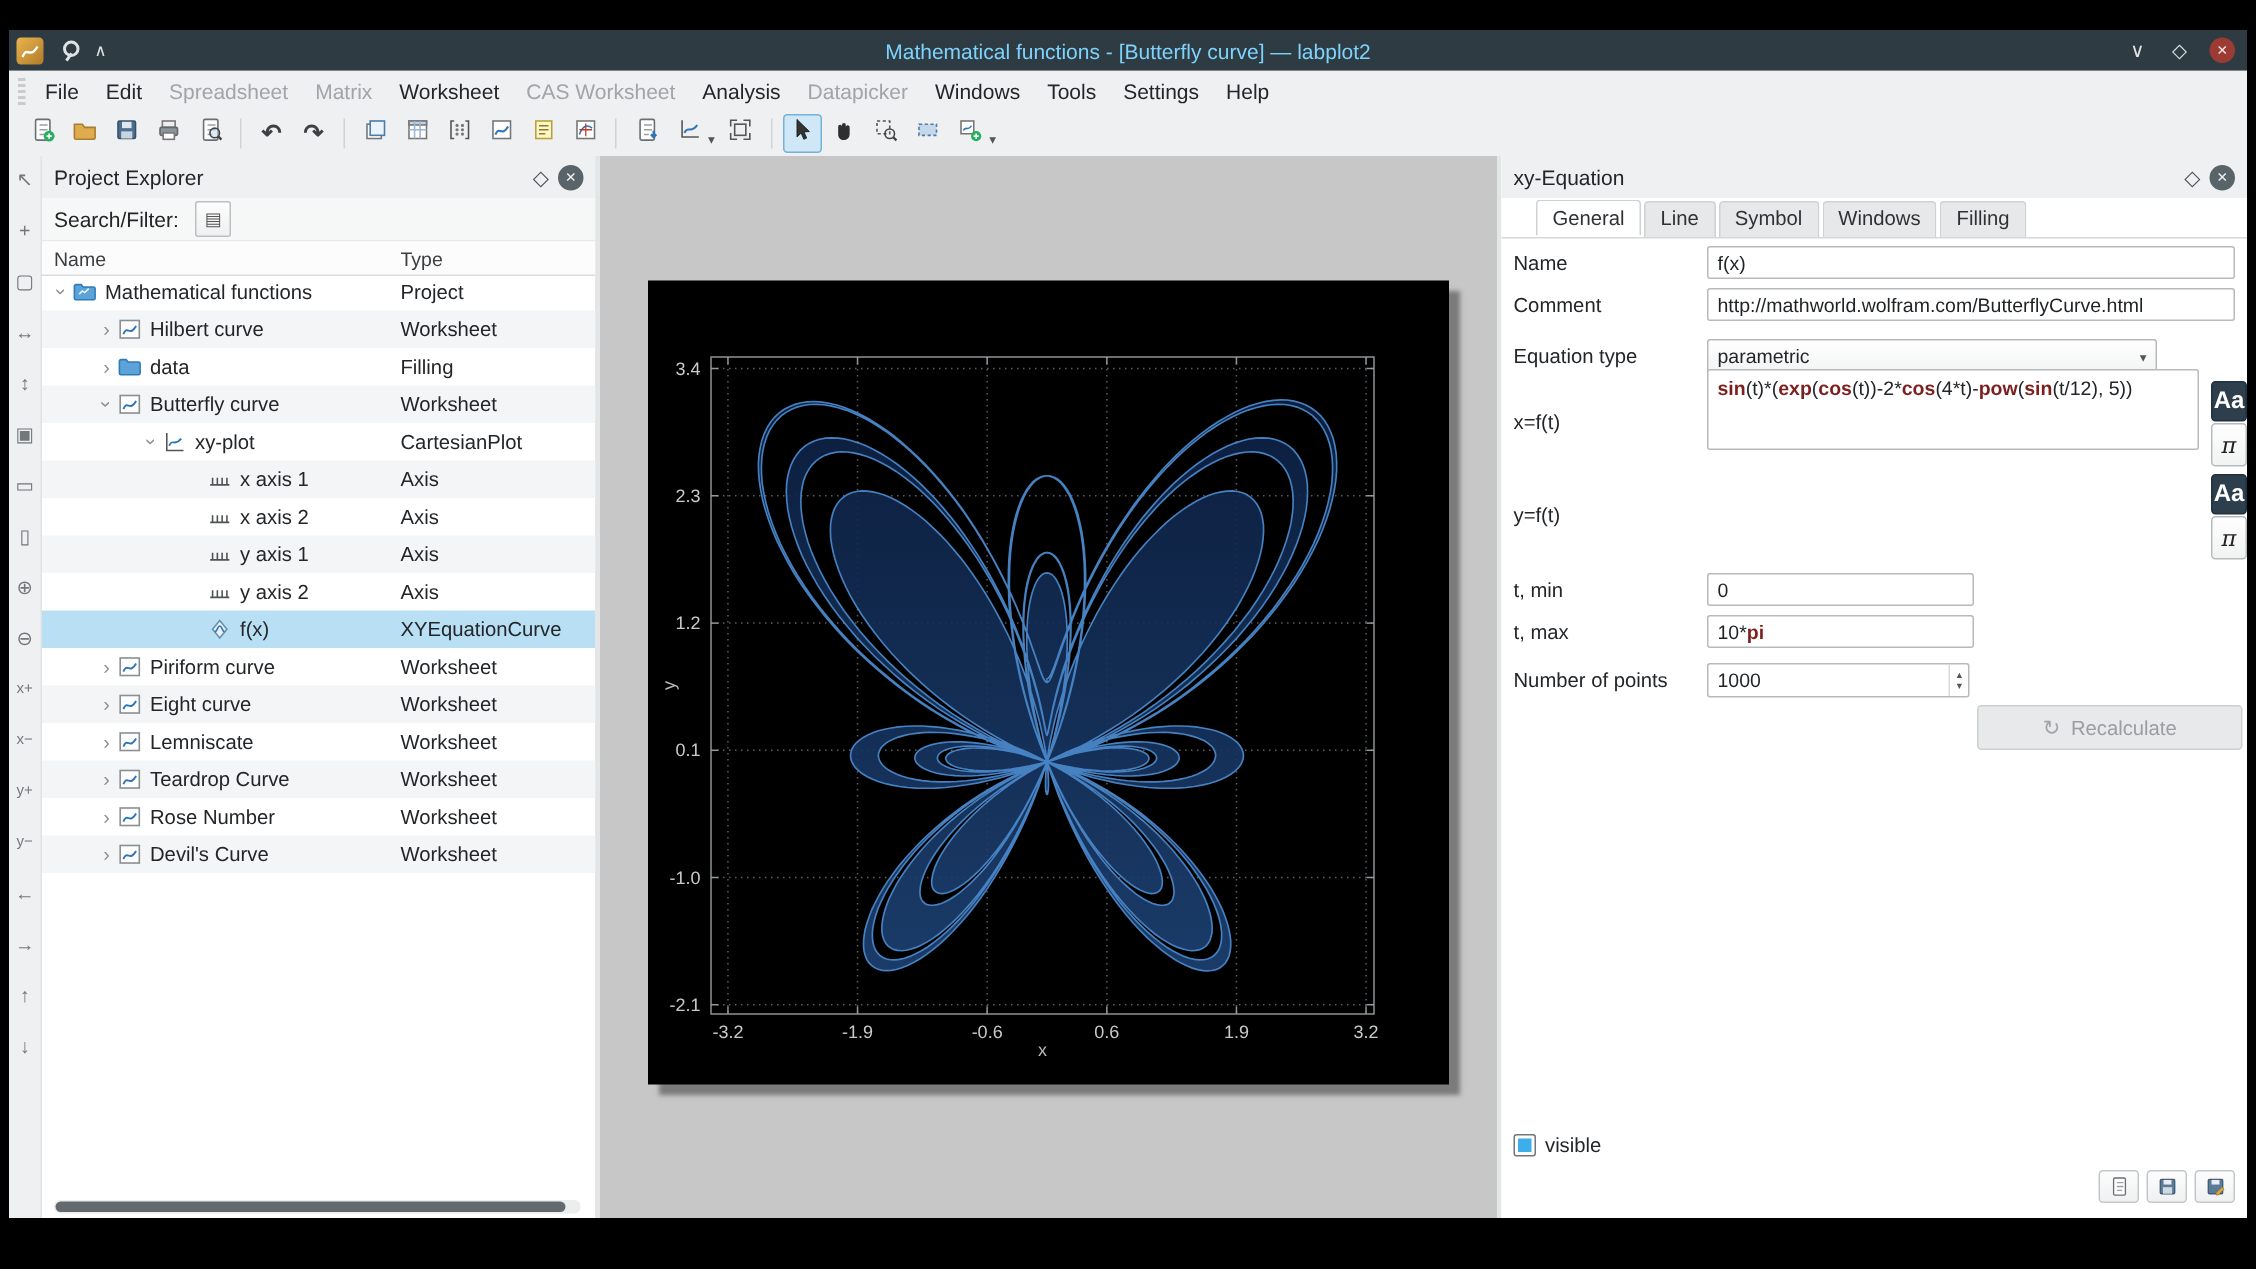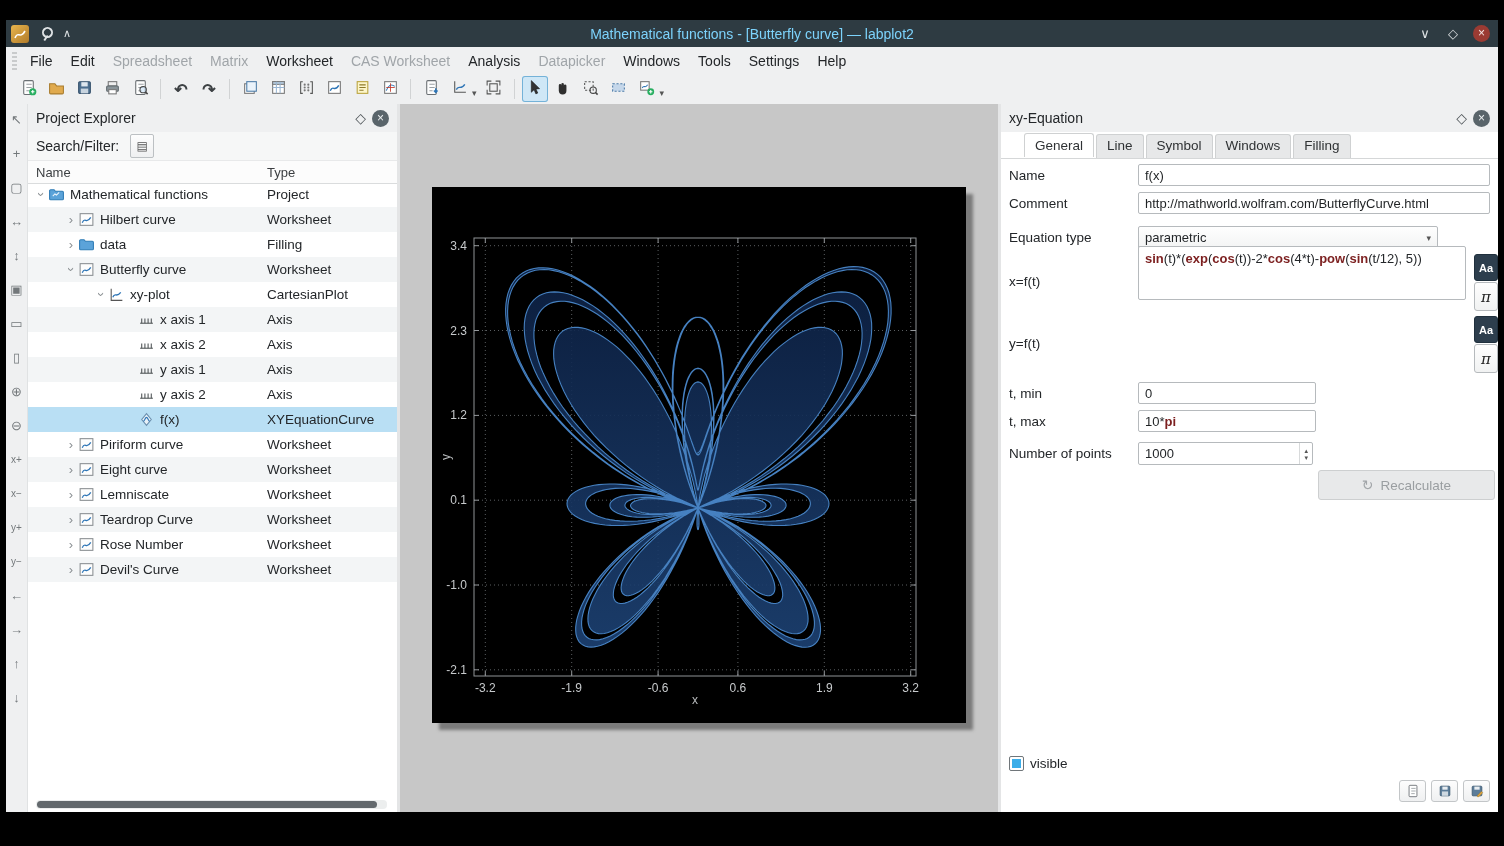--- a/index.html
+++ b/index.html
@@ -71,21 +71,21 @@
   .tab{padding:3px 10px 4px;font-size:13.5px;background:#e7e8e9;border:1px solid #cfd1d2;border-bottom:none;border-radius:3px 3px 0 0;color:#2f3234}
   .tab.active{background:#fff;position:relative;top:-1px;padding-top:4px}
   .tabline{position:absolute;left:0;right:0;top:54px;border-top:1px solid #d5d7d8}
   .flabel{position:absolute;left:8px;font-size:13.5px;color:#232629;white-space:nowrap}
   .finput{position:absolute;left:137px;height:22px;border:1px solid #b6babd;border-radius:2px;background:#fff;font-size:13px;padding:0 6px;color:#1f2224;box-sizing:border-box;display:flex;align-items:center;font-family:"Liberation Sans",sans-serif;outline:none}
   input.finput{display:inline-block;line-height:20px}
   .combo{position:absolute;left:137px;height:23px;border:1px solid #b6babd;border-radius:2px;background:linear-gradient(#fefefe,#f3f4f4);font-size:13px;padding:0 6px;display:flex;align-items:center;box-sizing:border-box}
   .combo .caret{margin-left:auto;font-size:9px;color:#555}
   .eq-editor{position:absolute;left:137px;width:328px;height:54px;border:1px solid #b6babd;border-radius:2px;background:#fff;font-size:13px;padding:4px 6px;box-sizing:border-box;line-height:16px;word-break:break-all}
   .fn{color:#7c1f1f;font-weight:bold}
-  .aa-btn{position:absolute;left:473px;width:22px;height:25px;background:#2d3e4d;border:1px solid #20303d;border-radius:3px;color:#fff;font-size:11px;font-weight:bold;display:flex;align-items:center;justify-content:center}
+  .aa-btn{position:absolute;left:473px;width:22px;height:25px;background:#2d3e4d;border:1px solid #20303d;border-radius:3px;color:#fff;font-size:16px;font-weight:bold;display:flex;align-items:center;justify-content:center}
   .pi-btn{position:absolute;left:473px;width:22px;height:27px;background:linear-gradient(#fefefe,#f1f2f2);border:1px solid #b6babd;border-radius:3px;font-family:"DejaVu Serif",serif;font-style:italic;font-size:15px;display:flex;align-items:center;justify-content:center;color:#222}
   .spin{position:absolute;left:137px;width:175px;height:23px;border:1px solid #b6babd;border-radius:2px;background:#fff;font-size:13px;display:flex;align-items:center;box-sizing:border-box;padding-left:6px}
   .spin .arrows{margin-left:auto;height:100%;display:flex;flex-direction:column;align-items:center;justify-content:center;font-size:7px;color:#555;line-height:7px;padding:0 4px;border-left:1px solid #d8dadb}
   .recalc{position:absolute;left:317px;width:175px;height:28px;background:#e8e9ea;border:1px solid #cdcfd0;border-radius:3px;color:#9a9ea1;font-size:13.5px;display:flex;align-items:center;justify-content:center;gap:7px}
   .recalc .ric{font-size:14px;color:#a2a6a9}
   .vis{position:absolute;left:8px;display:flex;align-items:center;gap:6px;font-size:13.5px}
   .cb{width:13px;height:13px;border:1px solid #70767a;border-radius:2px;background:#fff;position:relative;flex:none}
   .cb.checked::after{content:"";position:absolute;left:2px;top:2px;right:2px;bottom:2px;background:#3daee9}
   .mini-row{position:absolute;top:676px;right:8px;display:flex;gap:5px}
   .mini-btn{width:25px;height:20px;border:1px solid #c3c6c8;border-radius:3px;background:linear-gradient(#fdfdfd,#eff0f1);display:flex;align-items:center;justify-content:center}

